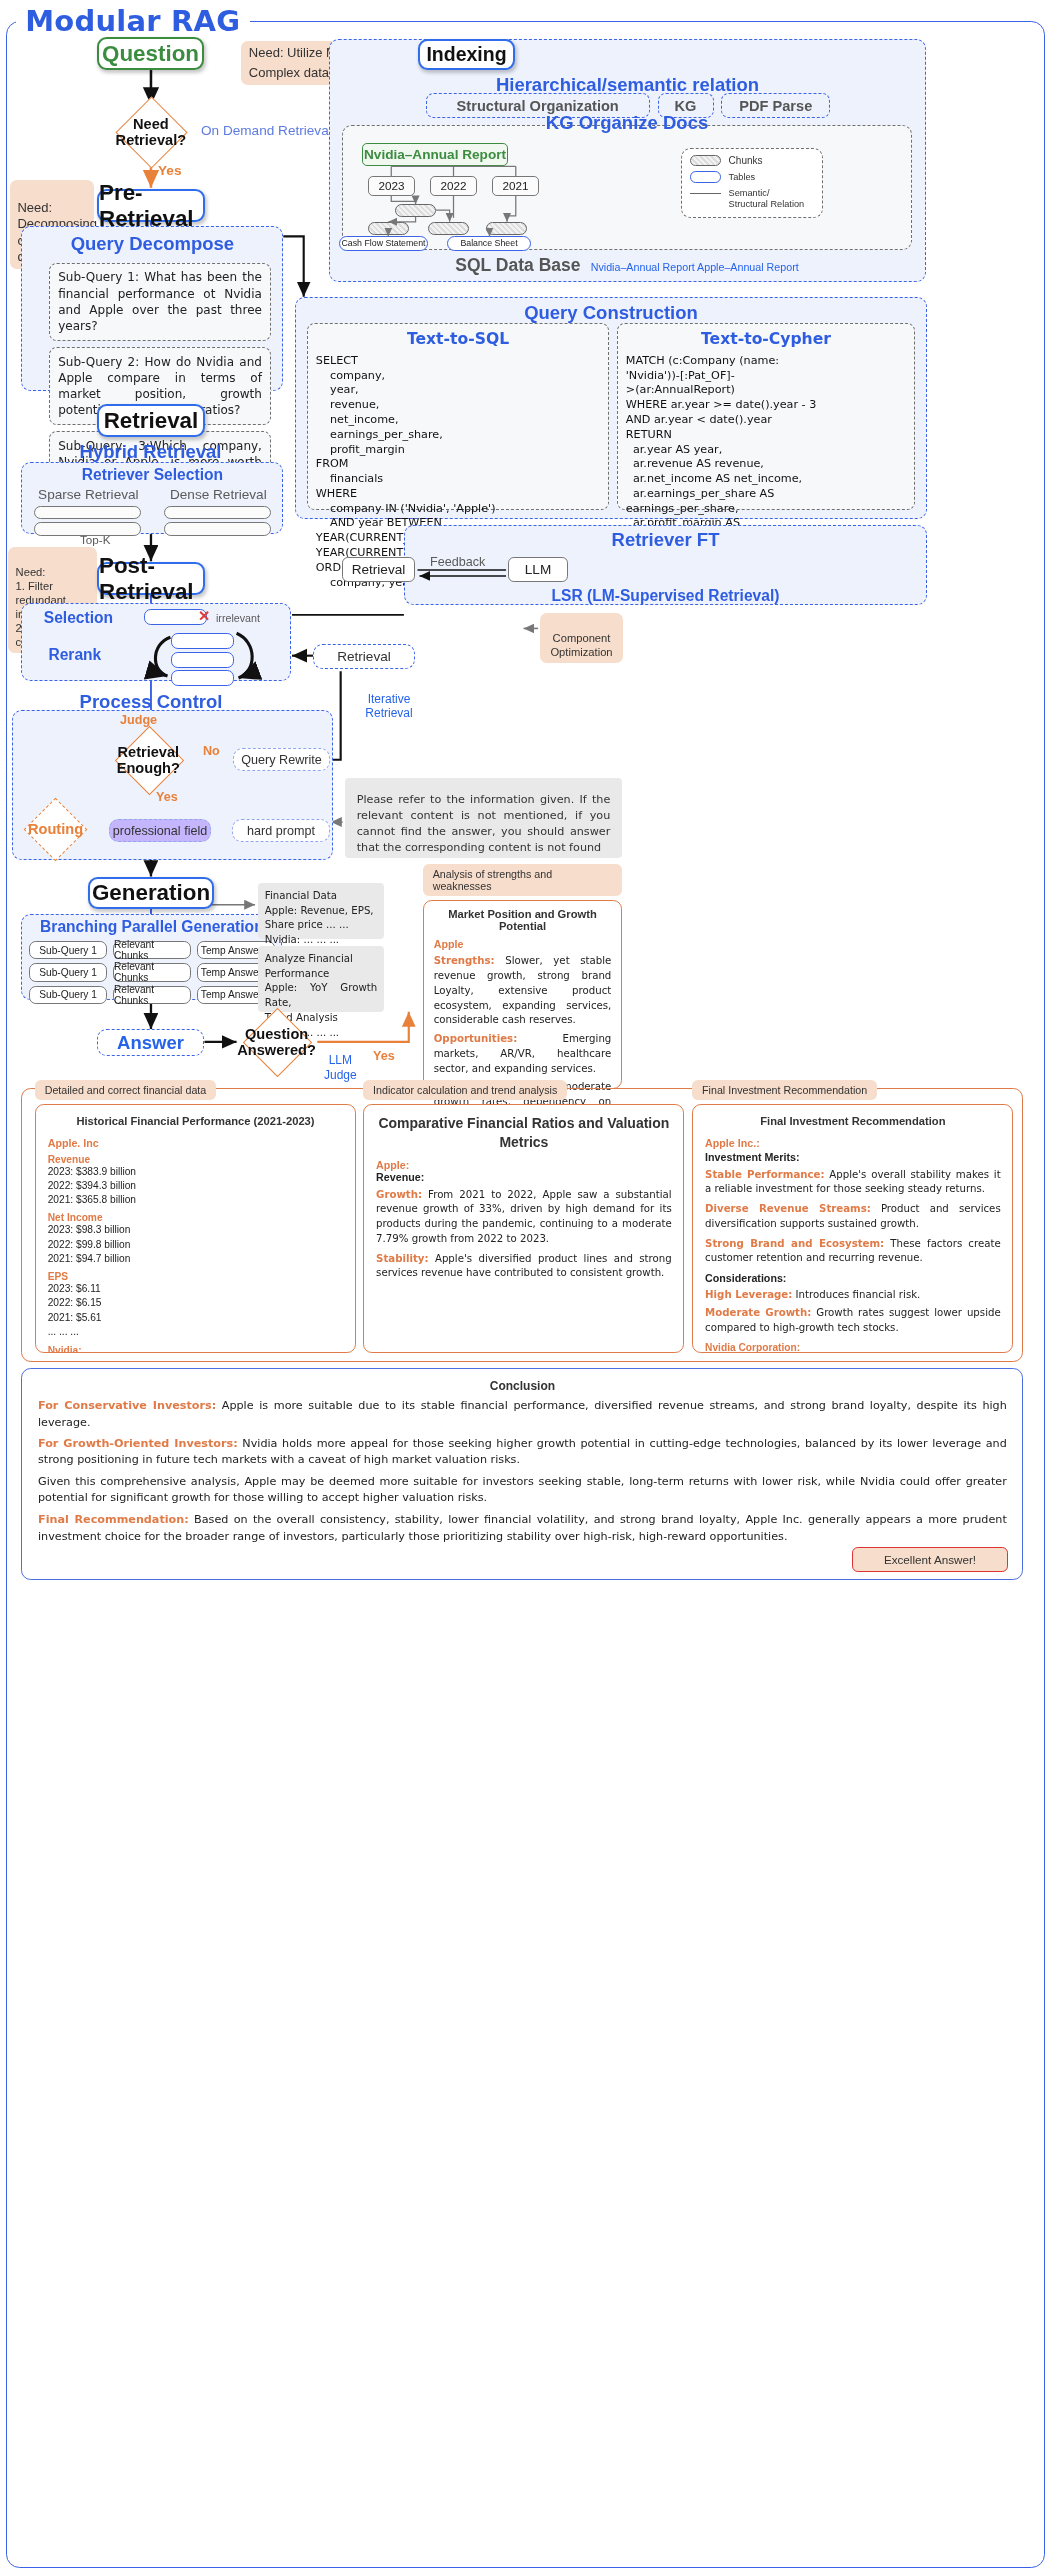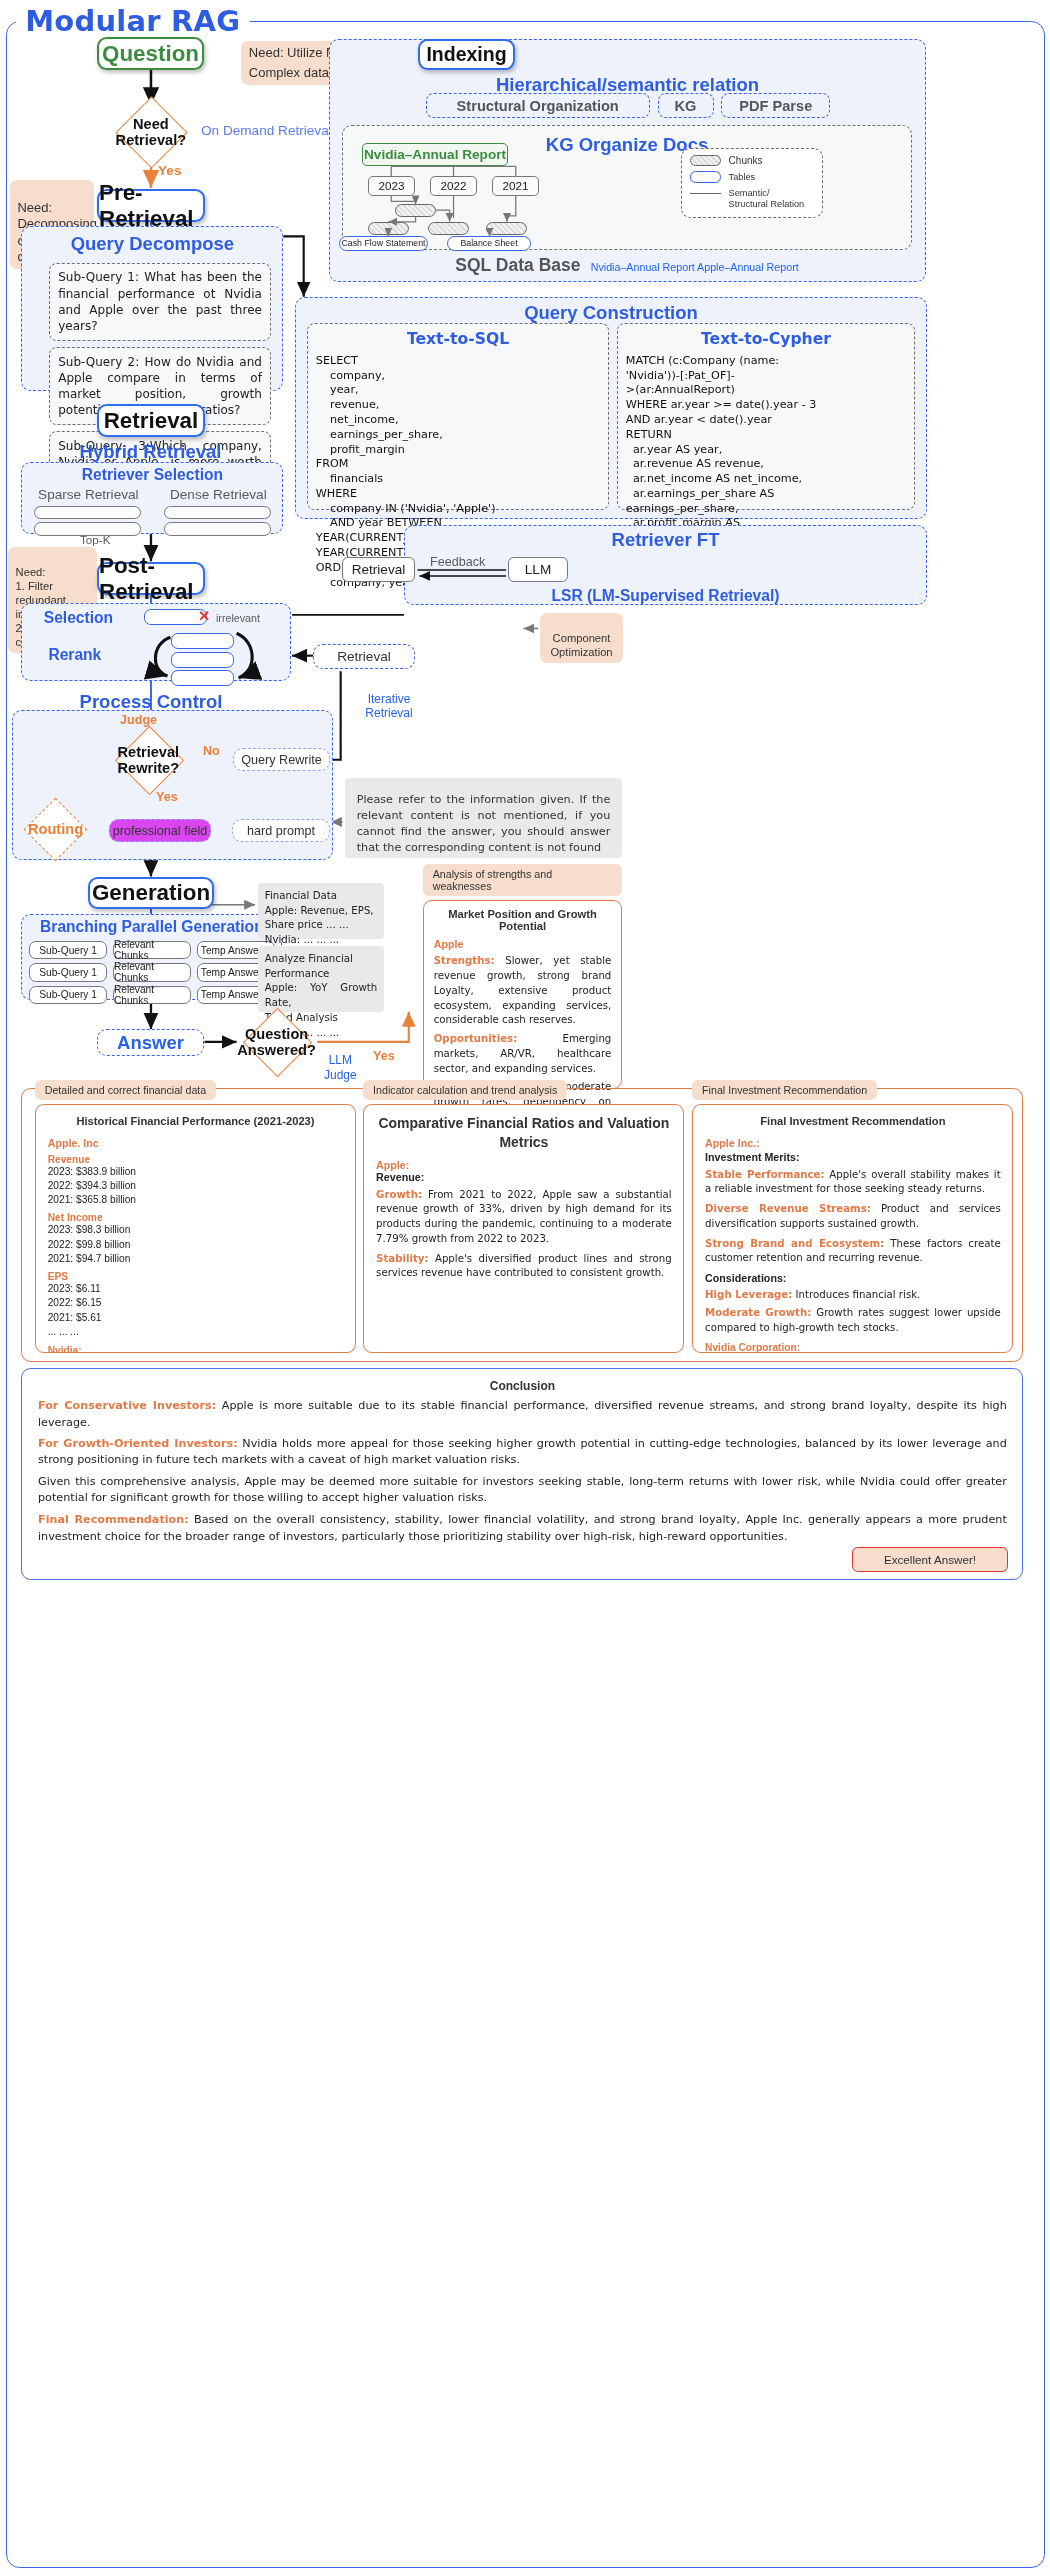--- a/index.html
+++ b/index.html
@@ -249,36 +249,36 @@
 </div>
 
 <div class="abs sect-title" style="left:73px;top:691px;width:156px;">Process Control</div>
 <div class="abs dashbox" style="left:11.7px;top:710px;width:321px;height:150px;"></div>
 <div class="abs lbl-or" style="left:120px;top:713px;font-size:12.6px;">Judge</div>
 
 <div class="abs" style="left:107px;top:736px;width:88px;height:49px;">
   <div class="diamond" style="position:absolute;left:17.5px;top:0;width:49px;height:49px;"></div>
   <div class="diamond-label" style="left:-9.7px;top:7.8px;width:102px;height:33px;">
     <span>Retrieval</span>
-    <span>Rewrite?</span>
+    <span>Enough?</span>
   </div>
 </div>
 <div class="abs lbl-or" style="left:203px;top:744px;font-size:12.6px;">No</div>
 <div class="abs dashbox" style="left:233px;top:748px;width:97px;height:23px;display:flex;align-items:center;justify-content:center;background:#fff;border-color:#8fa6ef;">
   <span style="font-size:12.6px;color:#333;">Query Rewrite</span>
 </div>
 <div class="abs lbl-or" style="left:156px;top:790px;font-size:12.6px;">Yes</div>
 
 <div class="abs" style="left:17.5px;top:807px;width:78px;height:45px;">
   <div class="diamond" style="position:absolute;left:15.6px;top:0;width:45px;height:45px;border-style:dashed;"></div>
   <div class="diamond-label" style="left:0px;top:13.6px;width:76px;height:17.5px;">
     <span class="orange">Routing</span>
   </div>
 </div>
-<div class="abs dashbox" style="left:109px;top:819px;width:102px;height:23px;display:flex;align-items:center;justify-content:center;background:#d946ef;border-color:#8fa6ef;">
+<div class="abs dashbox" style="left:109px;top:819px;width:102px;height:23px;display:flex;align-items:center;justify-content:center;background:#c4b5fd;border-color:#8fa6ef;">
   <span style="font-size:12.6px;color:#333;">professional field</span>
 </div>
 <div class="abs dashbox" style="left:232px;top:819px;width:98px;height:23px;display:flex;align-items:center;justify-content:center;background:#fff;border-color:#8fa6ef;">
   <span style="font-size:12.6px;color:#333;">hard prompt</span>
 </div>
 
 <div class="abs" style="left:345px;top:778px;width:277px;height:80px;background:#e9e9e9;border-radius:3.9px;padding:13.6px 11.7px;">
   <div class="txt-sm" style="color:#333;">Please refer to the information given. If the relevant content is not mentioned, if you cannot find the answer, you should answer that the corresponding content is not found</div>
 </div>
 
@@ -354,21 +354,21 @@
     </div>
   <div class="pill" style="width:56px;height:25px;">
       <span>KG</span>
     </div>
   <div class="pill" style="width:109px;height:25px;">
       <span>PDF Parse</span>
     </div>
 </div>
 
 <div class="abs dashbox-grey" style="left:342px;top:125px;width:570px;height:125px;"></div>
-<div class="abs sect-title" style="left:342px;top:134px;width:570px;">KG Organize Docs</div>
+<div class="abs sect-title" style="left:342px;top:112px;width:570px;">KG Organize Docs</div>
 
 <div class="abs greybox" style="left:362px;top:143px;width:146px;height:23px;border-color:#3c8c40;background:#f0f8f0;color:#3c8c40;font-weight:bold;font-size:13.6px;border-radius:4.9px;">
   <span>Nvidia–Annual Report</span>
 </div>
 
 <div class="abs greybox" style="left:368px;top:176px;width:47px;height:19.5px;border-radius:4.9px;font-size:11.7px;">
     <span>2023</span>
   </div>
 <div class="abs greybox" style="left:430px;top:176px;width:47px;height:19.5px;border-radius:4.9px;font-size:11.7px;">
     <span>2022</span>

